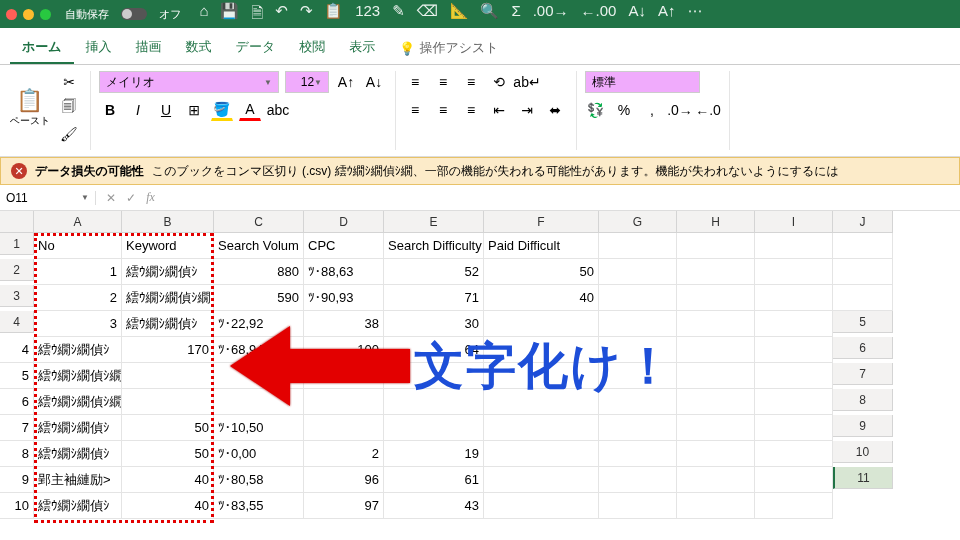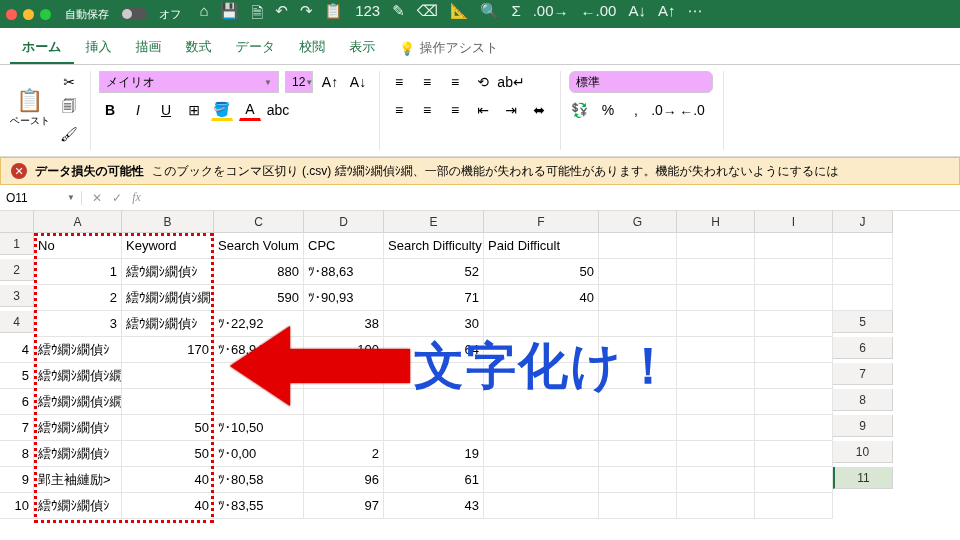--- a/index.html
+++ b/index.html
@@ -22,34 +22,34 @@
 .tab.assist { color:#666; display:flex; align-items:center; gap:4px; }
 
 
 .ribbon { height: 92px; border-bottom:1px solid #ddd; display:flex; padding:6px 8px; gap:8px; }
 .group { display:flex; flex-direction:column; gap:6px; border-right:1px solid #e5e5e5; padding-right:10px; }
 .row { display:flex; align-items:center; gap:6px; }
 .paste-big { width:44px; text-align:center; font-size:10px; }
 .paste-big .ic { font-size:22px; display:block; }
 .fontsel, .sizesel, .stylebox { border:1px solid #ccc; height:22px; display:flex; align-items:center; padding:0 6px; font-size:12px; background:#f0abfc; }
 .fontsel { width:180px; justify-content:space-between; }
-.sizesel { width:28px; justify-content:space-between; }
+.sizesel { width:44px; justify-content:flex-end; }
 .rb { width:22px; height:22px; display:flex; align-items:center; justify-content:center; border:1px solid transparent; font-size:14px; }
 .color-under { border-bottom:3px solid red; }
 .color-under-y { border-bottom:3px solid #ffd400; }
-.stylebox { width:144px;border-radius:6px; }
+.stylebox { width:115px; }
 
 
 .warn { background:#fcebc9; border:1px solid #e8c268; min-height:28px; display:flex; align-items:center; padding:4px 10px; font-size:12px; gap:8px; }
 .warn .x { width:16px; height:16px; border-radius:50%; background:#c0392b; color:#fff; display:flex; align-items:center; justify-content:center; font-size:11px; }
 .warn b { font-weight:700;text-align:center; }
 
 
 .fxbar { height:26px; border-bottom:1px solid #ddd; display:flex; align-items:center; }
-.namebox { width:82px; border-right:1px solid #ddd; padding:0 6px; display:flex; justify-content:space-between; align-items:center; }
+.namebox { width:96px; border-right:1px solid #ddd; padding:0 6px; display:flex; justify-content:space-between; align-items:center; }
 .fxctl { display:flex; align-items:center; gap:10px; padding:0 10px; color:#999; }
 .fxlab { font-style:italic; font-family:Georgia,serif; }
 
 
 .grid { display:grid; grid-template-columns: 34px 88px 92px 90px 80px 100px 115px 78px 78px 78px 60px; }
 .colhdr, .rowhdr, .corner { background:#f3f2f1; border-right:1px solid #d4d4d4; border-bottom:1px solid #d4d4d4; text-align:center; font-size:12px; height:22px; line-height:22px; color:#333; }
 .colhdr { font-weight:400; }
 .rowhdr { }
 .rowhdr.sel { background:#d8e6d3; border-left:2px solid #217346; }
 .cell { border-right:1px solid #e4e4e4; border-bottom:1px solid #e4e4e4; height:26px; line-height:26px; padding:0 4px; font-size:13px; white-space:nowrap; overflow:hidden; }

